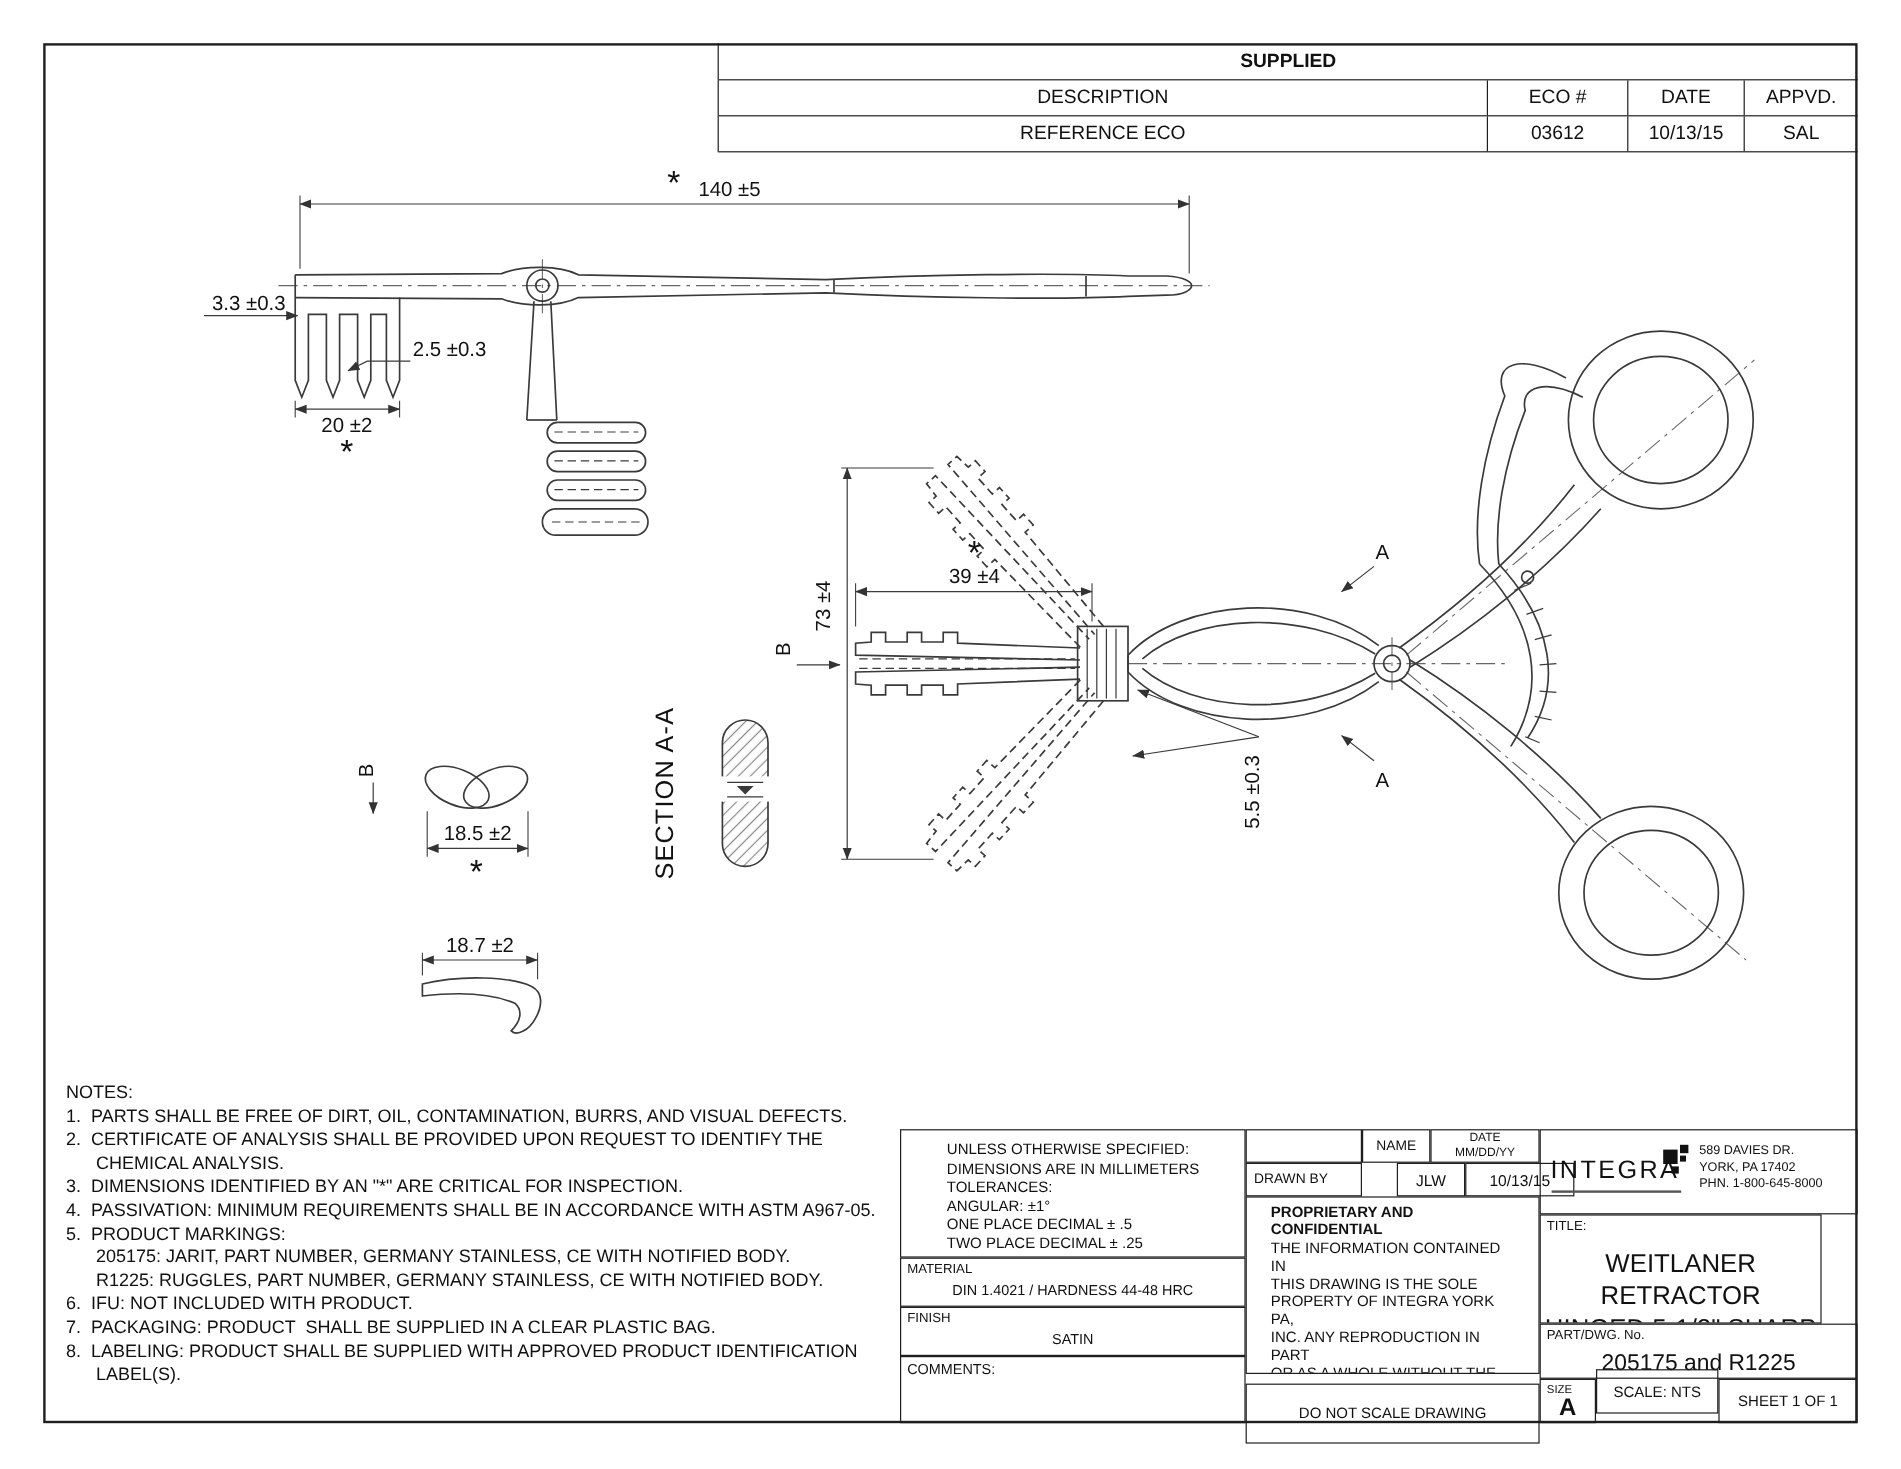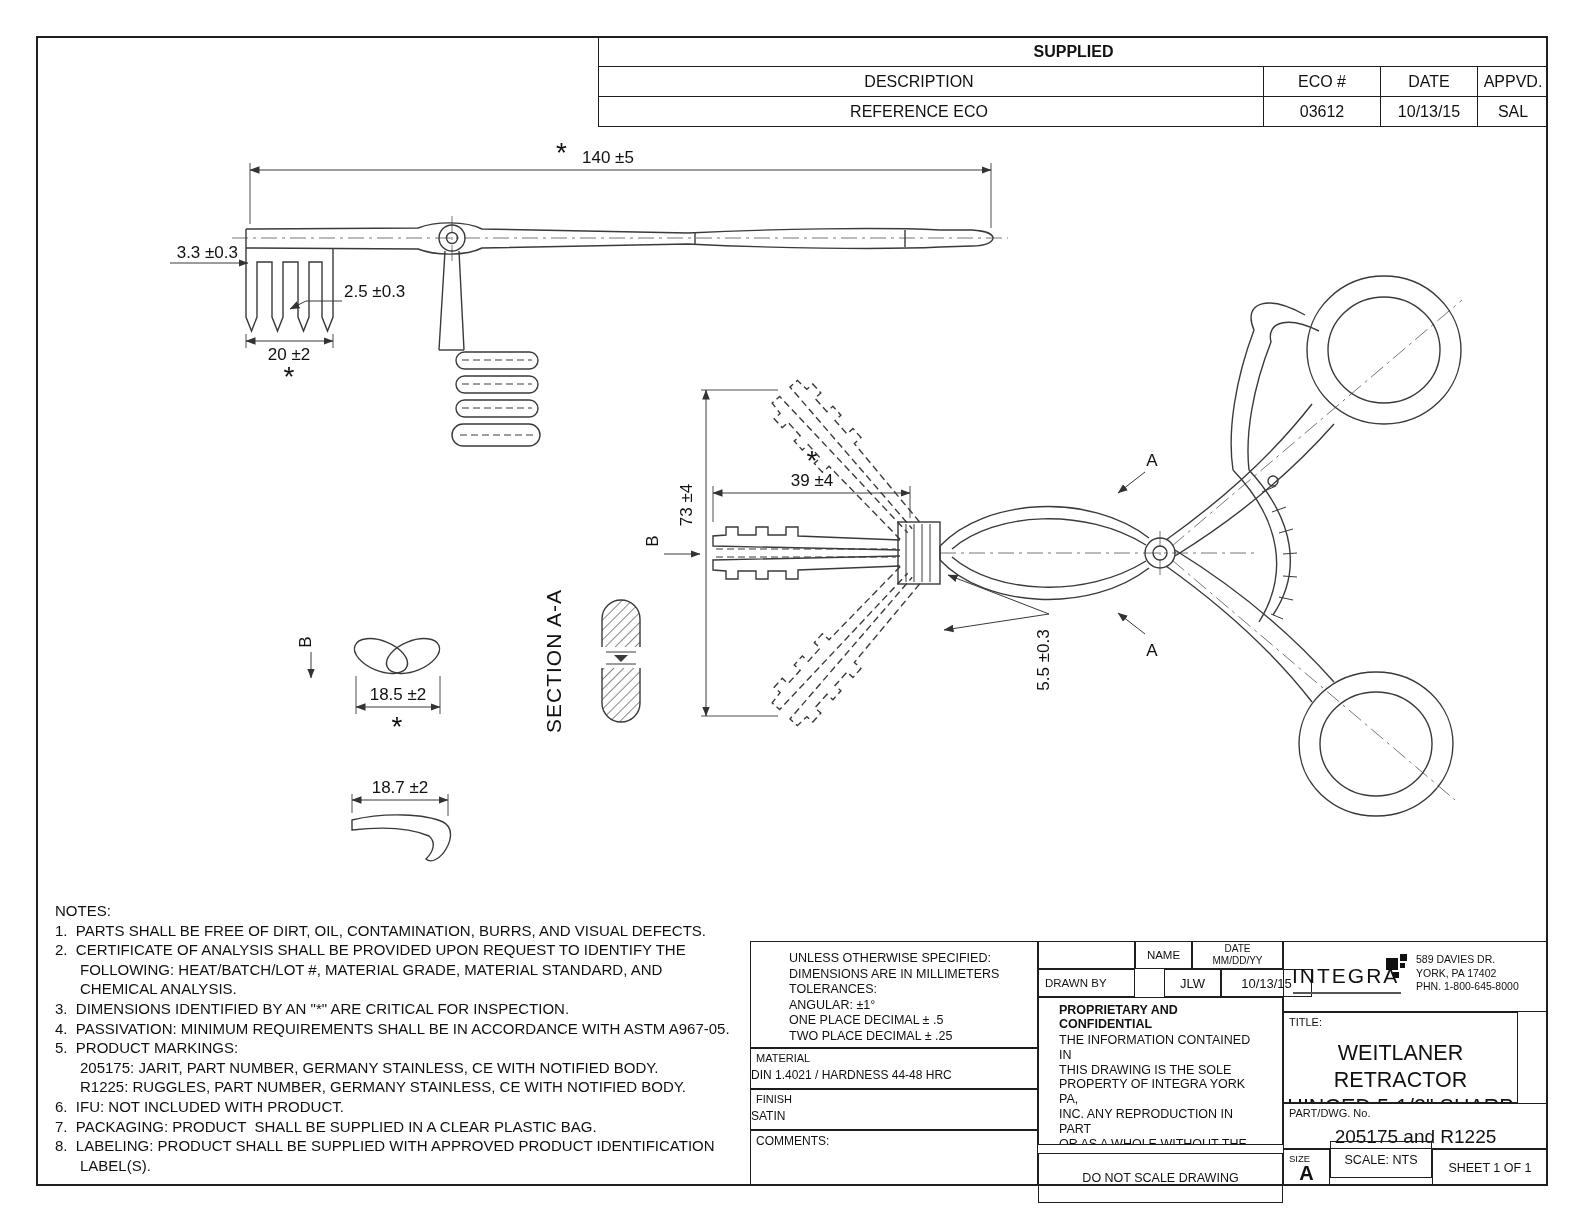--- a/index.html
+++ b/index.html
@@ -24,34 +24,34 @@
   text.star   { font-family:"Liberation Sans",sans-serif; font-size:28px; fill:#111; }
 
   
   .rev { position:absolute; left:598px; top:36px; width:950px; font-size:16px;
          border-left:1.5px solid #1e1e1e; box-sizing:border-box; background:transparent; }
   .rev-title { height:30px; line-height:31px; text-align:center; font-weight:bold;
                border-bottom:1.5px solid #1e1e1e; }
   .rev-row { display:flex; height:29px; line-height:29px; border-bottom:1.5px solid #1e1e1e; }
   .rc { text-align:center; box-sizing:border-box; }
   .rc-desc { width:640px; }
-  .rc-eco  { width:117px; border-left:1.5px solid #1e1e1e;margin-left:24px; }
+  .rc-eco  { width:117px; border-left:1.5px solid #1e1e1e; }
   .rc-date { width:97px;  border-left:1.5px solid #1e1e1e; }
   .rc-app  { flex:1;      border-left:1.5px solid #1e1e1e; }
 
   
   .notes { position:absolute; left:55px; top:901px; font-size:15px; line-height:19.6px; }
   .notes div { white-space:pre; }
 
   
   .tb { position:absolute; left:750px; top:941px; width:798px; height:245px; }
   .tbox { position:absolute; box-sizing:border-box; border:1px solid #1e1e1e; overflow:hidden; }
   .lbl { position:absolute; left:5px; top:3px; font-size:11px; }
   .tol { padding:9px 4px 0 38px; font-size:12.5px; line-height:15.6px; }
-  .val-center { position:absolute; left:0; right:0; top:19px; text-align:left; font-size:12px; }
+  .val-center { position:absolute; left:0; right:0; top:19px; text-align:center; font-size:12px; }
   .cell-c { display:flex; align-items:center; justify-content:center; font-size:12px; text-align:center; }
   .cell-name { font-size:13px;margin-left:29px; }
   .hdr2 { font-size:10px; line-height:12px; }
   .drawnby { font-size:11.5px; padding-left:6px; line-height:26px; }
   .prop { padding:5px 20px; }
   .prop-title { font-weight:bold; font-size:12.5px; margin-bottom:2px; }
   .prop-body  { font-size:12.5px; line-height:14.8px; white-space:pre-line; }
   .dns { font-size:12.5px; }
   .logo-name { position:absolute; left:8px; top:22px; font-size:21px; letter-spacing:2px; font-weight:500; }
   .logo-rule { position:absolute; left:9px; top:50px; width:108px; height:2px; background:#555; }
@@ -231,21 +231,20 @@
       <div class="rc rc-eco">03612</div>
       <div class="rc rc-date">10/13/15</div>
       <div class="rc rc-app">SAL</div>
     </div>
   </div>
 
   <div class="notes">
     <div>NOTES:</div>
     <div>1.  PARTS SHALL BE FREE OF DIRT, OIL, CONTAMINATION, BURRS, AND VISUAL DEFECTS.</div>
     <div>2.  CERTIFICATE OF ANALYSIS SHALL BE PROVIDED UPON REQUEST TO IDENTIFY THE</div>
-    <div>      FOLLOWING: HEAT/BATCH/LOT #, MATERIAL GRADE, MATERIAL STANDARD, AND</div>
     <div>      CHEMICAL ANALYSIS.</div>
     <div>3.  DIMENSIONS IDENTIFIED BY AN "*" ARE CRITICAL FOR INSPECTION.</div>
     <div>4.  PASSIVATION: MINIMUM REQUIREMENTS SHALL BE IN ACCORDANCE WITH ASTM A967-05.</div>
     <div>5.  PRODUCT MARKINGS:</div>
     <div>      205175: JARIT, PART NUMBER, GERMANY STAINLESS, CE WITH NOTIFIED BODY.</div>
     <div>      R1225: RUGGLES, PART NUMBER, GERMANY STAINLESS, CE WITH NOTIFIED BODY.</div>
     <div>6.  IFU: NOT INCLUDED WITH PRODUCT.</div>
     <div>7.  PACKAGING: PRODUCT  SHALL BE SUPPLIED IN A CLEAR PLASTIC BAG.</div>
     <div>8.  LABELING: PRODUCT SHALL BE SUPPLIED WITH APPROVED PRODUCT IDENTIFICATION</div>
     <div>      LABEL(S).</div>

